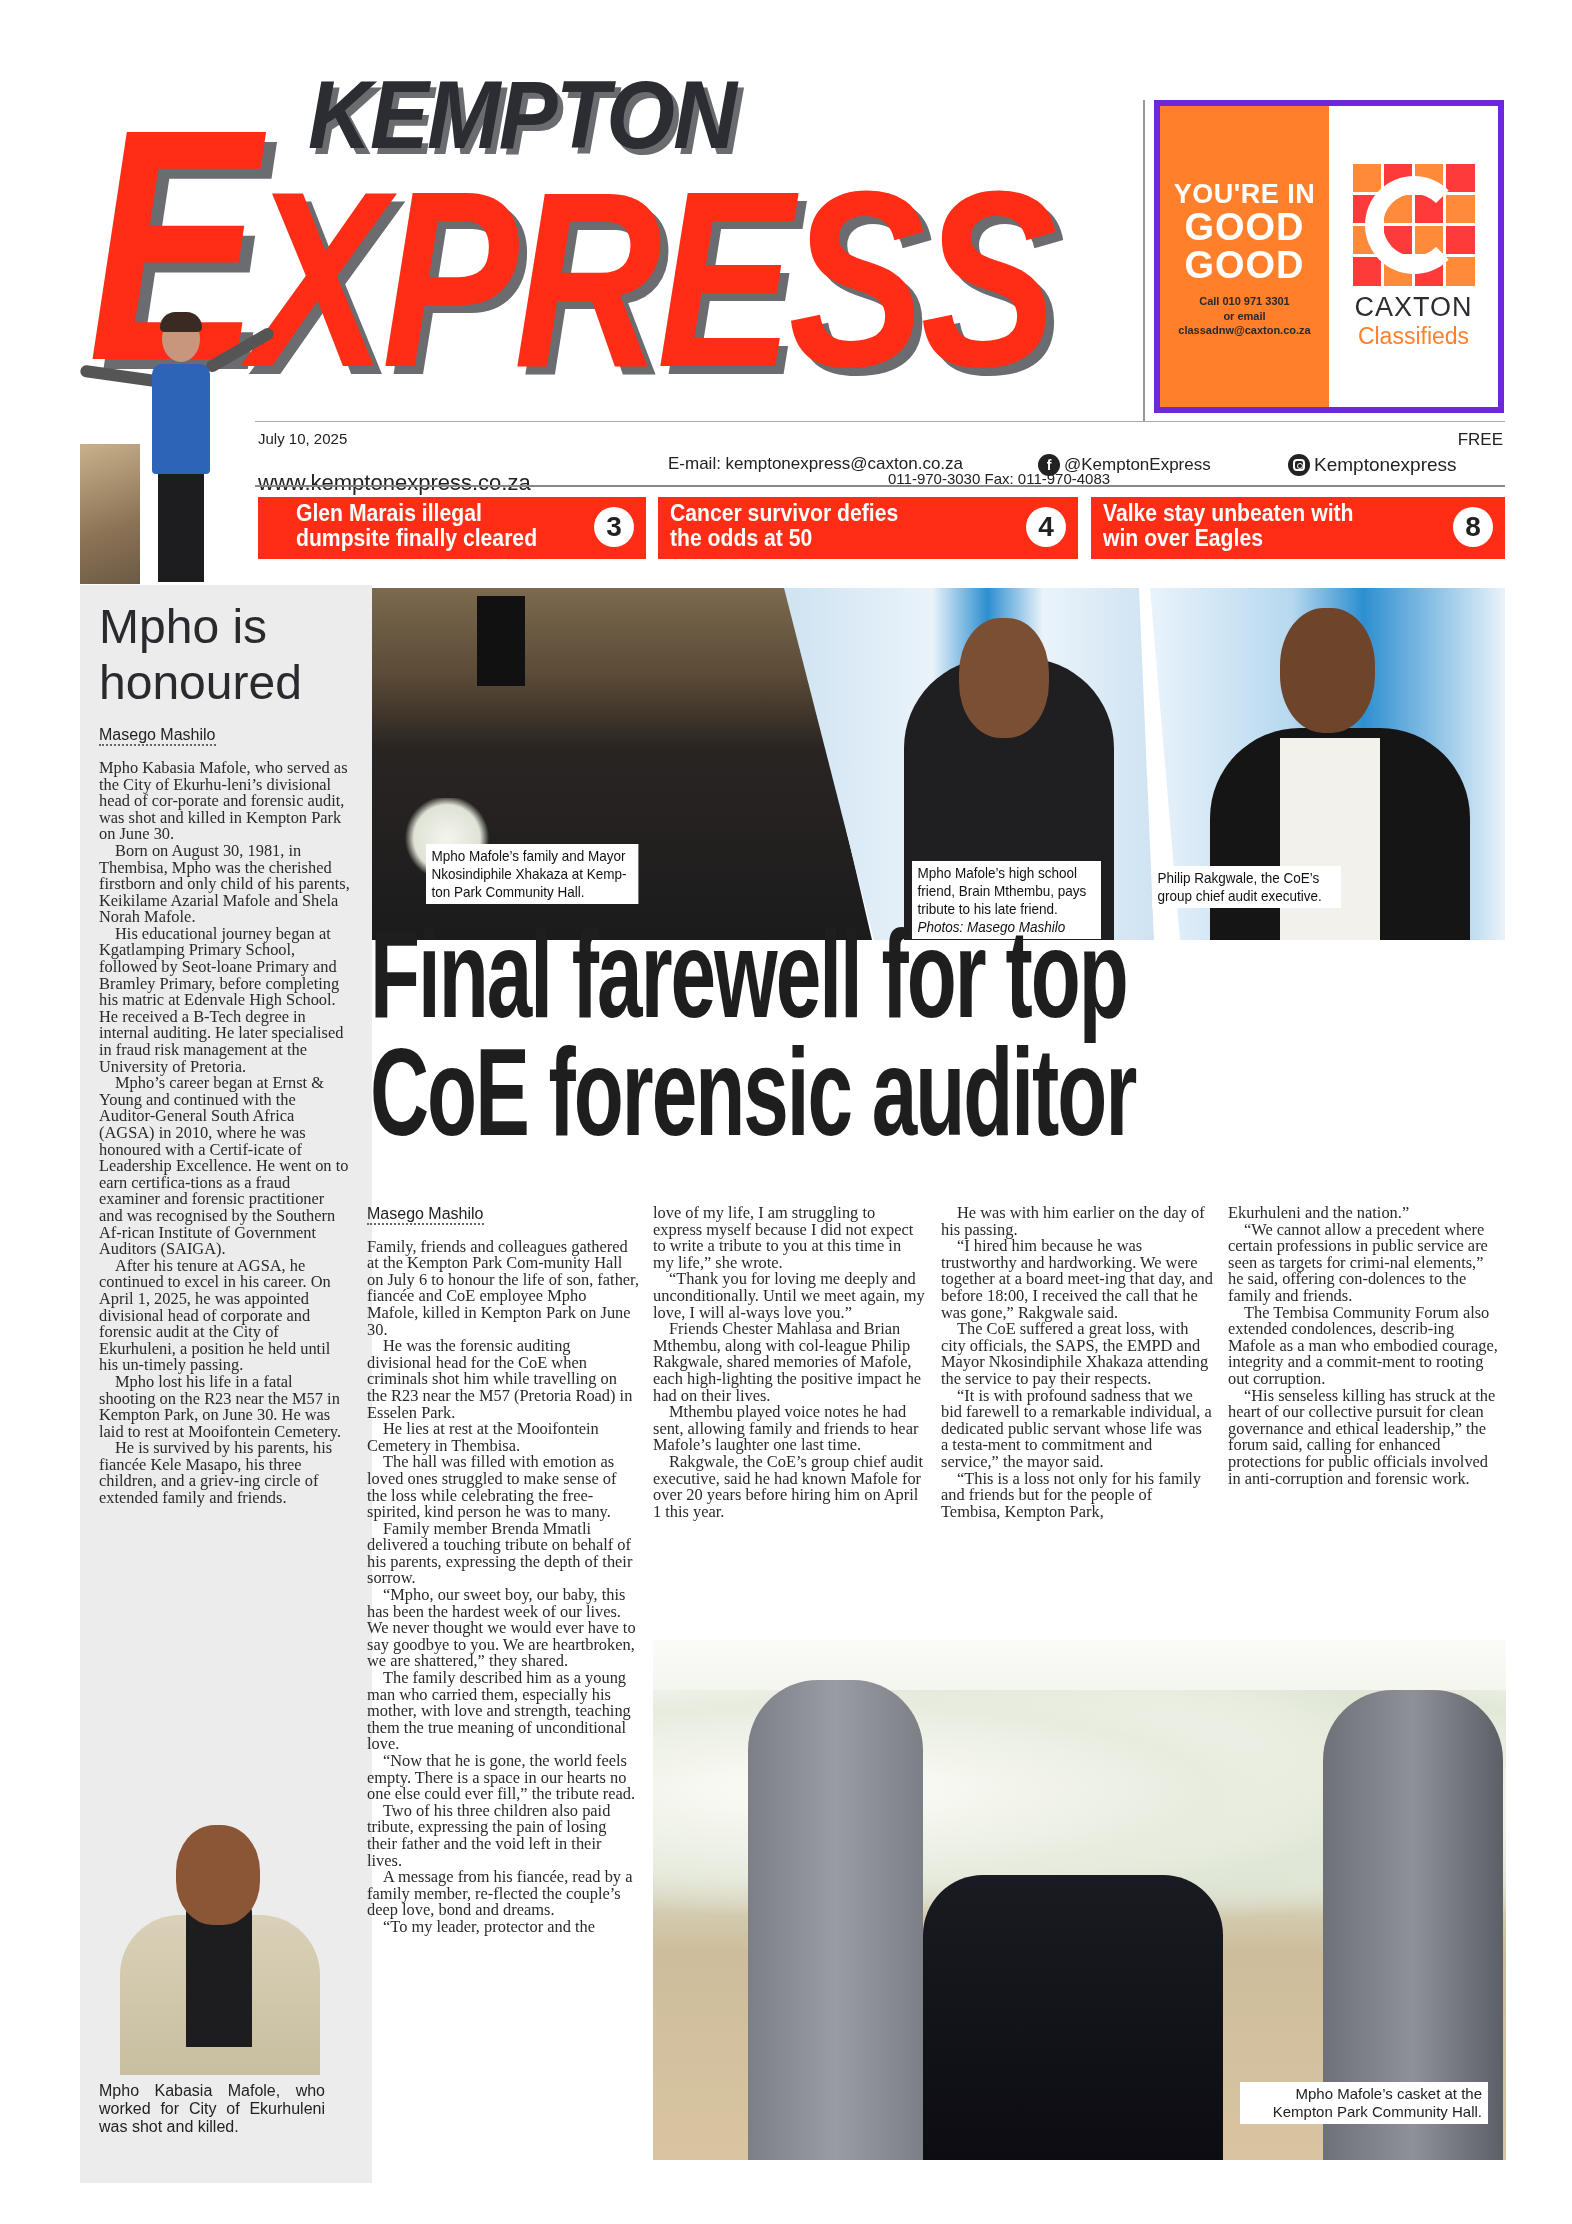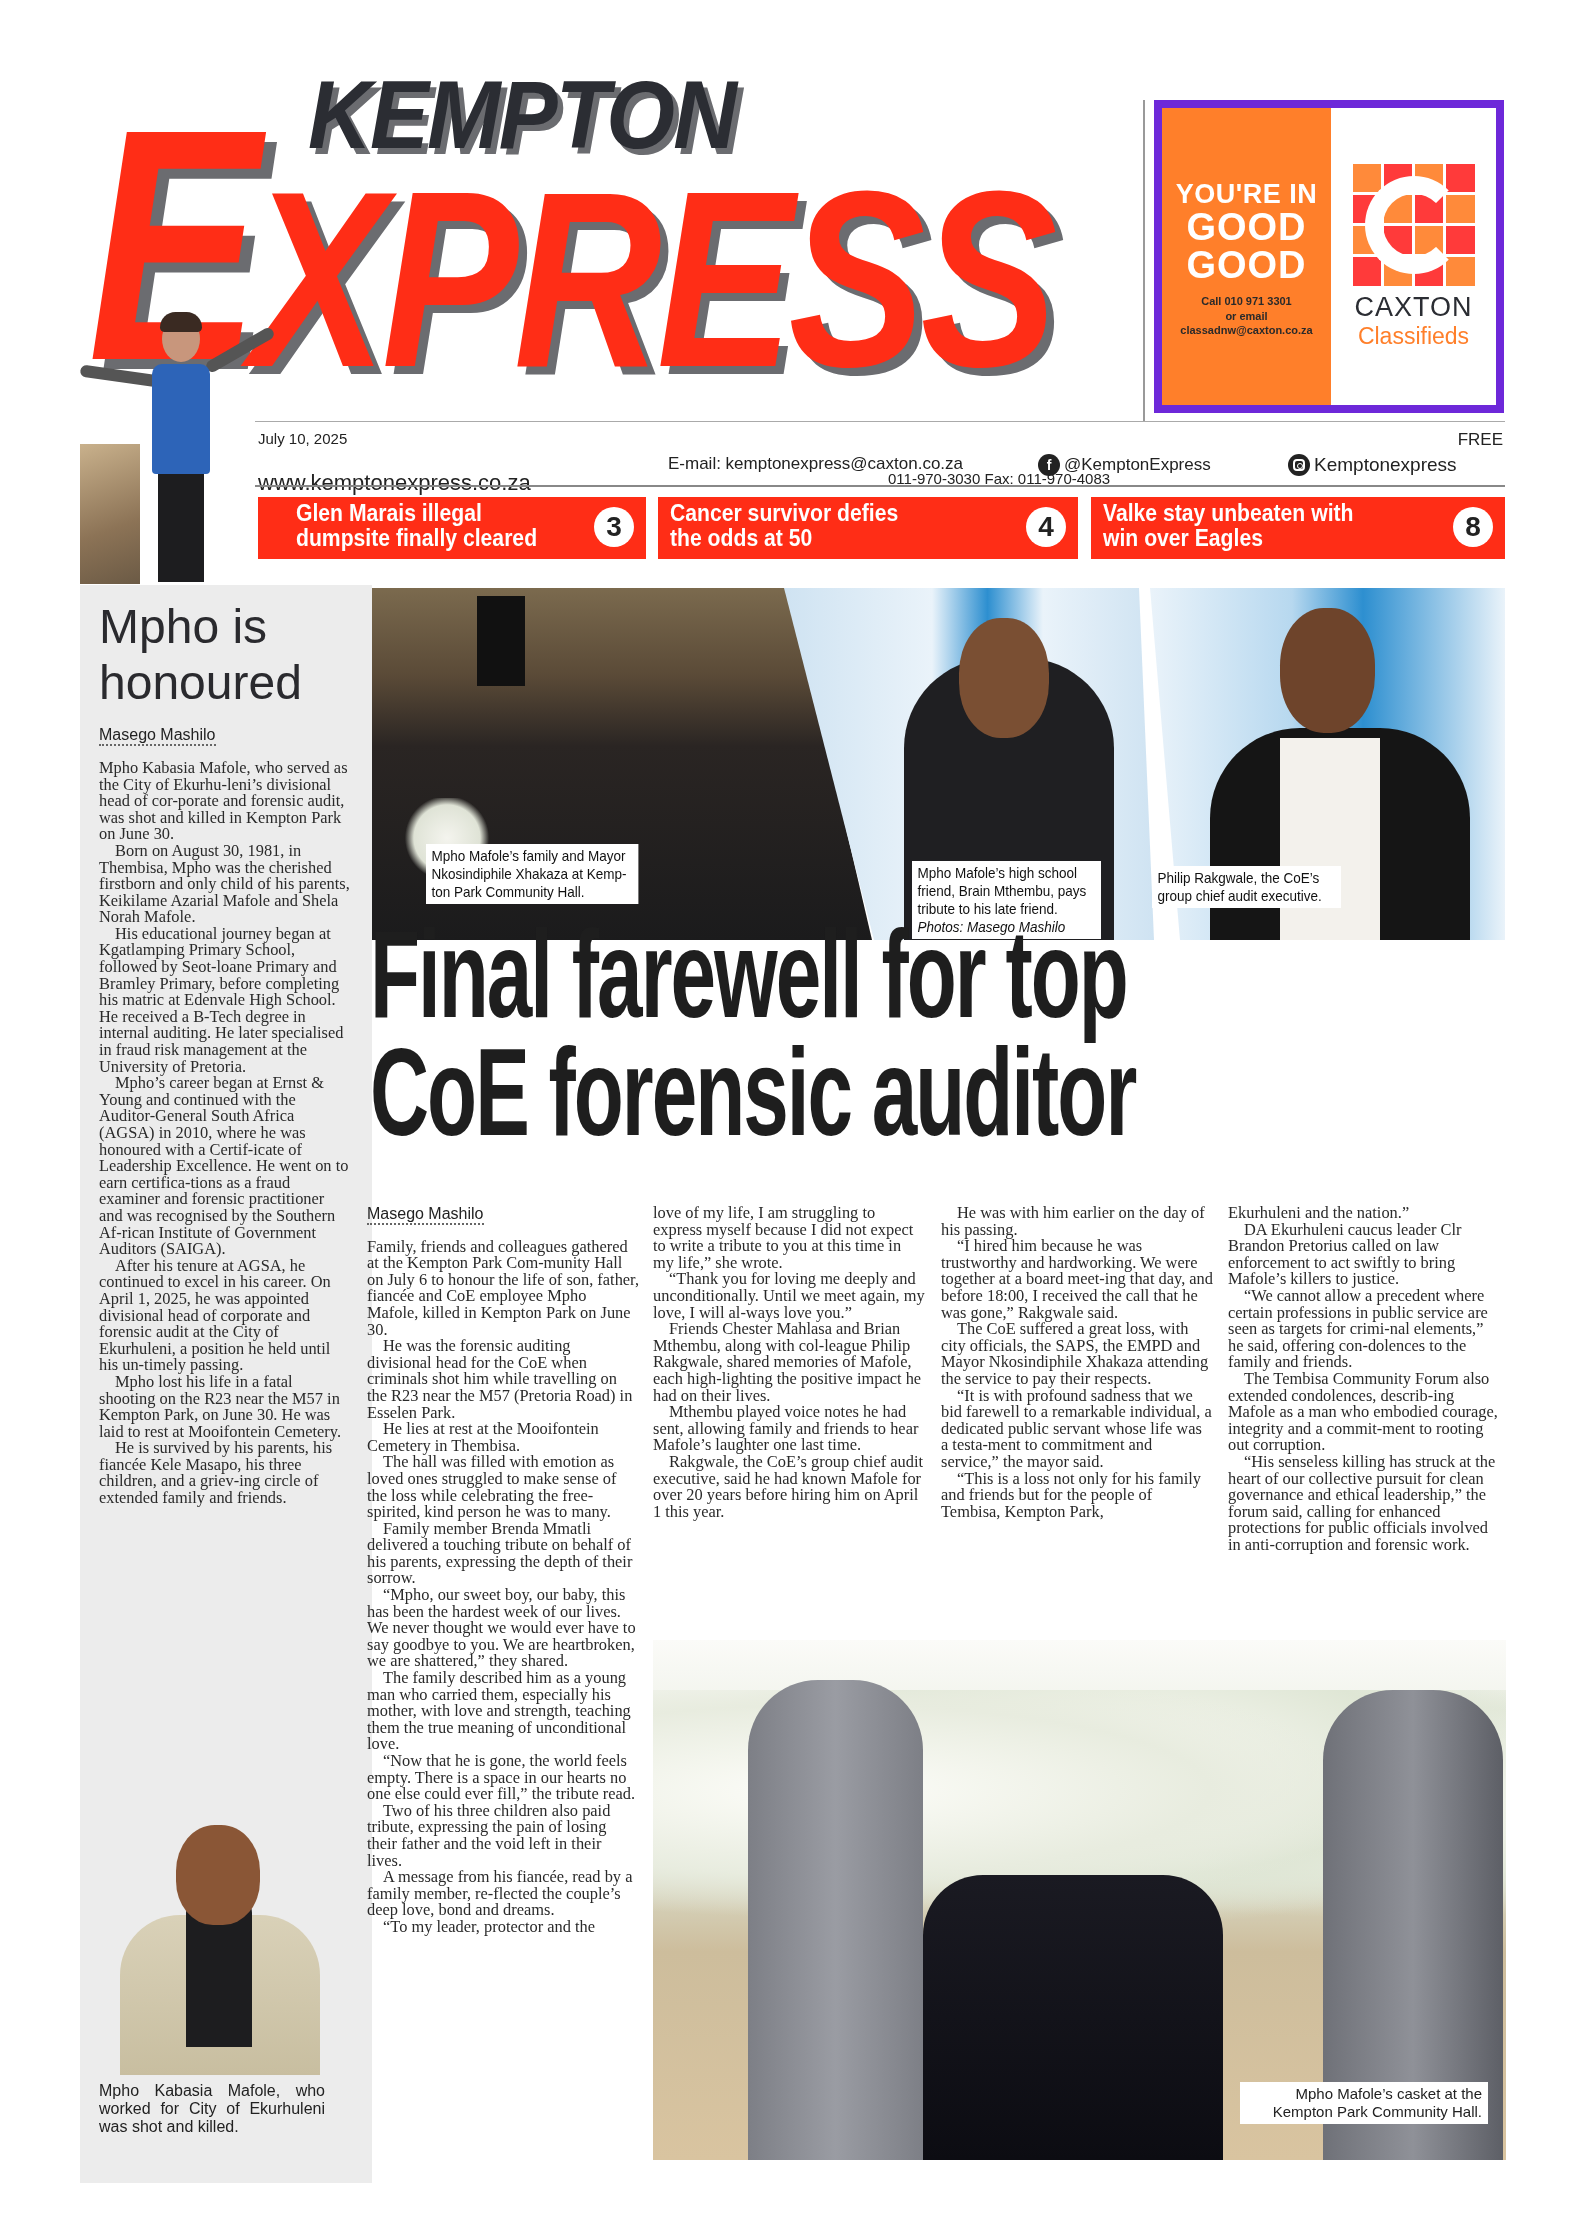--- a/index.html
+++ b/index.html
@@ -34,21 +34,21 @@
   }
   .mascot .rocks { position: absolute; left: 0; top: 150px; width: 60px; height: 140px; background: linear-gradient(160deg,#c9b18c,#8c7356 60%,#6b5a45); }
   .mascot .body { position: absolute; left: 72px; top: 70px; width: 58px; height: 110px; background: #2d64b8; border-radius: 10px 10px 4px 4px; }
   .mascot .head { position: absolute; left: 82px; top: 22px; width: 38px; height: 46px; background: #c8967c; border-radius: 50%; }
   .mascot .hair { position: absolute; left: 80px; top: 18px; width: 42px; height: 20px; background: #3a2a22; border-radius: 20px 20px 6px 6px; }
   .mascot .arm-l { position: absolute; left: 0px; top: 76px; width: 80px; height: 12px; background: #555; transform: rotate(8deg); border-radius: 6px; }
   .mascot .arm-r { position: absolute; left: 122px; top: 50px; width: 76px; height: 12px; background: #555; transform: rotate(-30deg); border-radius: 6px; }
   .mascot .legs { position: absolute; left: 78px; top: 178px; width: 46px; height: 110px; background: #1d1d1f; }
 
   
-  .ad { position: absolute; left: 1154px; top: 100px; width: 350px; height: 313px; border: 8px solid #6d28d9; display: flex; }
+  .ad { position: absolute; left: 1154px; top: 100px; width: 350px; height: 313px; border: 6px solid #6d28d9; display: flex; }
   .ad-left { width: 169px; background: #ff7f2a; display: flex; flex-direction: column; align-items: center; justify-content: center; padding-top: 6px; }
   .ad-big { color: #fff; font-weight: 700; text-align: center; line-height: 1.0; }
   .ad-big .l1 { font-size: 27px; letter-spacing: 0.5px; }
   .ad-big .l2, .ad-big .l3 { font-size: 38px; letter-spacing: 1px; }
   .ad-small { margin-top: 10px; font-size: 11px; font-weight: 700; color: #2a2a2a; text-align: center; line-height: 1.35; }
   .ad-right { flex: 1; background: #fff; display: flex; flex-direction: column; align-items: center; justify-content: center; }
   .logo-grid { width: 122px; height: 122px; display: grid; grid-template-columns: repeat(4, 1fr); gap: 3px; position: relative; }
   .logo-grid div { background: #ff8a3a; }
   .logo-grid div.r { background: #ff3a3a; }
   .logo-c { position: absolute; left: 12px; top: 12px; width: 98px; height: 98px; border: 18px solid #fff; border-right-color: transparent; border-radius: 50%; }
@@ -308,21 +308,20 @@
     <p>“I hired him because he was trustworthy and hardworking. We were together at a board meet-ing that day, and before 18:00, I received the call that he was gone,” Rakgwale said.</p>
     <p>The CoE suffered a great loss, with city officials, the SAPS, the EMPD and Mayor Nkosindiphile Xhakaza attending the service to pay their respects.</p>
     <p>“It is with profound sadness that we bid farewell to a remarkable individual, a dedicated public servant whose life was a testa-ment to commitment and service,” the mayor said.</p>
     <p>“This is a loss not only for his family and friends but for the people of Tembisa, Kempton Park,</p>
   </div>
 </div>
 
 <div class="col c4">
   <div class="body-text">
     <p>Ekurhuleni and the nation.”</p>
-    <p>DA Ekurhuleni caucus leader Clr Brandon Pretorius called on law enforcement to act swiftly to bring Mafole’s killers to justice.</p>
     <p>“We cannot allow a precedent where certain professions in public service are seen as targets for crimi-nal elements,” he said, offering con-dolences to the family and friends.</p>
     <p>The Tembisa Community Forum also extended condolences, describ-ing Mafole as a man who embodied courage, integrity and a commit-ment to rooting out corruption.</p>
     <p>“His senseless killing has struck at the heart of our collective pursuit for clean governance and ethical leadership,” the forum said, calling for enhanced protections for public officials involved in anti-corruption and forensic work.</p>
   </div>
 </div>
 
 <div class="casket">
   <div class="flowers"></div>
   <div class="man1"></div>
   <div class="box"></div>

